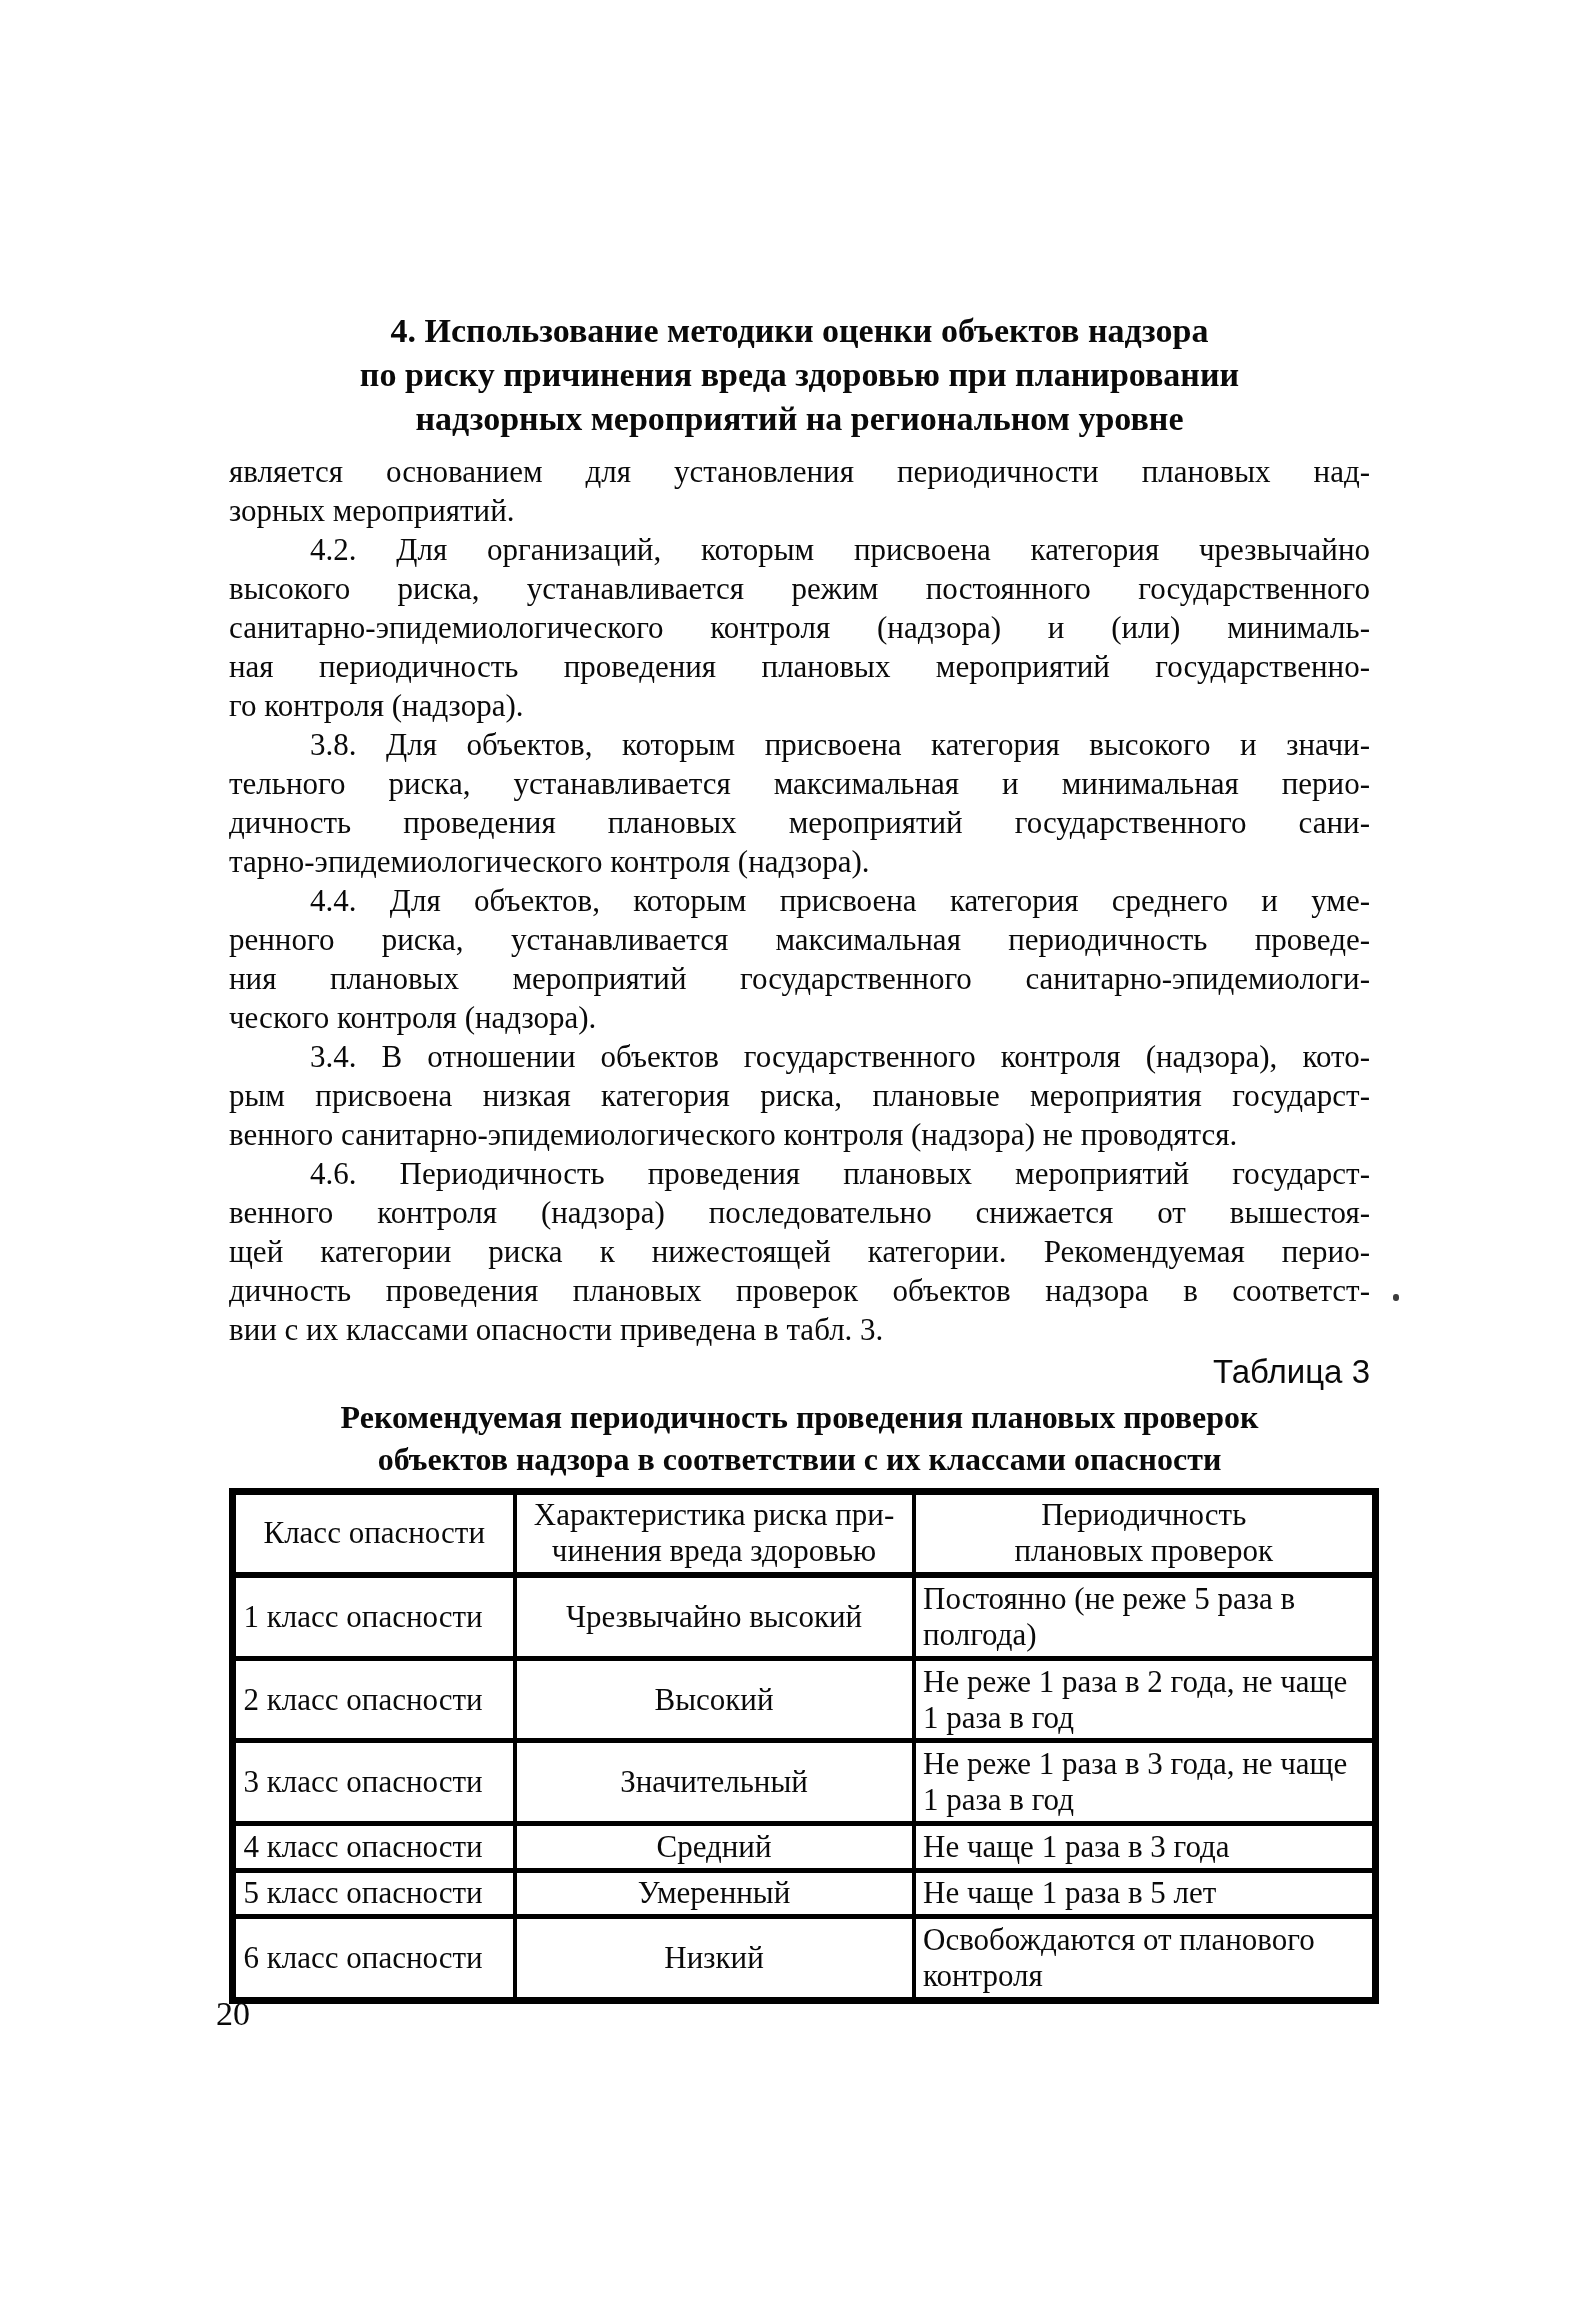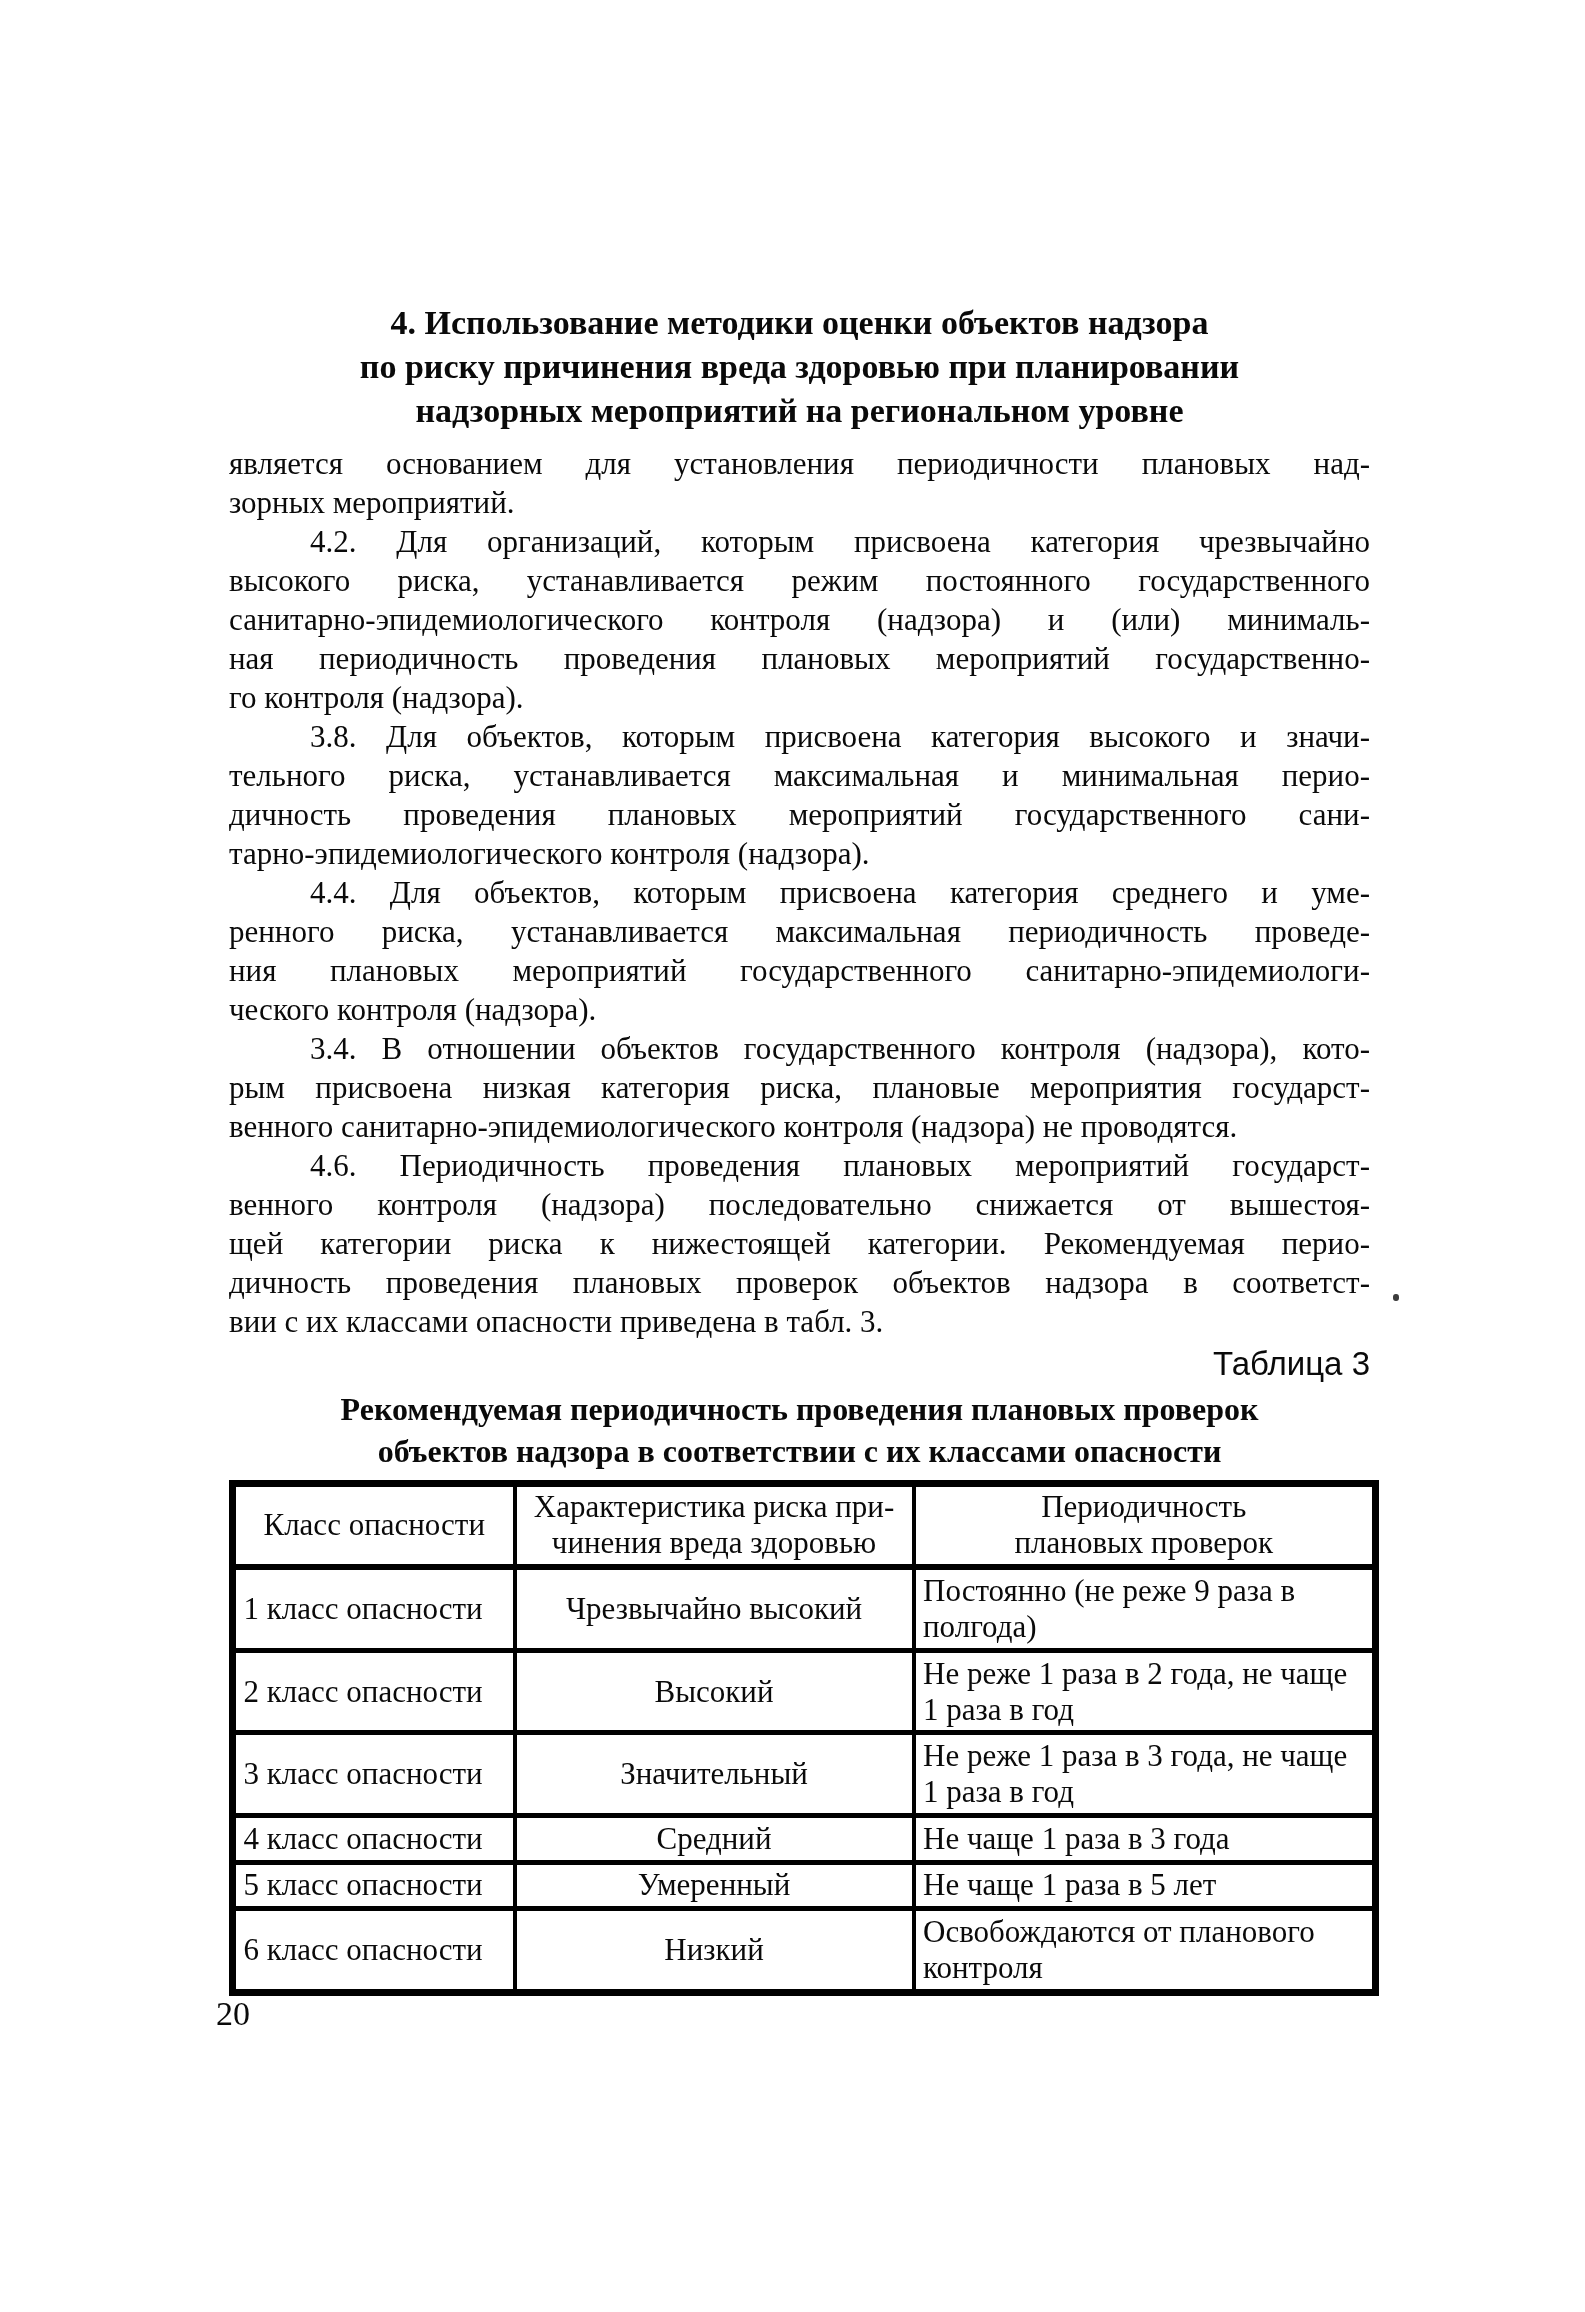--- a/index.html
+++ b/index.html
@@ -8,21 +8,21 @@
     width: 1586px;
     height: 2313px;
     background: #ffffff;
     color: #0a0a0a;
     font-family: "Liberation Serif", serif;
     overflow: hidden;
   }
   .doc {
     position: absolute;
     left: 229px;
-    top: 301px;
+    top: 309px;
     width: 1141px;
   }
   .heading {
     margin: 0 0 11.2px 0;
     font-weight: bold;
     font-size: 34px;
     line-height: 44px;
     text-align: center;
   }
   .para { margin: 0; }
@@ -149,21 +149,21 @@
         <tr id="thead-row">
             <th>Класс опасности</th>
             <th>Характеристика риска при-<br>чинения вреда здоровью</th>
             <th>Периодичность<br>плановых проверок</th>
           </tr>
       </thead>
       <tbody id="tbody">
           <tr>
             <td class="c1">1 класс опасности</td>
             <td class="c2">Чрезвычайно высокий</td>
-            <td class="c3">Постоянно (не реже 9 раза в полгода)</td>
+            <td class="c3">Постоянно (не реже 5 раза в полгода)</td>
           </tr>
           <tr>
             <td class="c1">2 класс опасности</td>
             <td class="c2">Высокий</td>
             <td class="c3">Не реже 1 раза в 2 года, не чаще 1 раза в год</td>
           </tr>
           <tr>
             <td class="c1">3 класс опасности</td>
             <td class="c2">Значительный</td>
             <td class="c3">Не реже 1 раза в 3 года, не чаще 1 раза в год</td>

